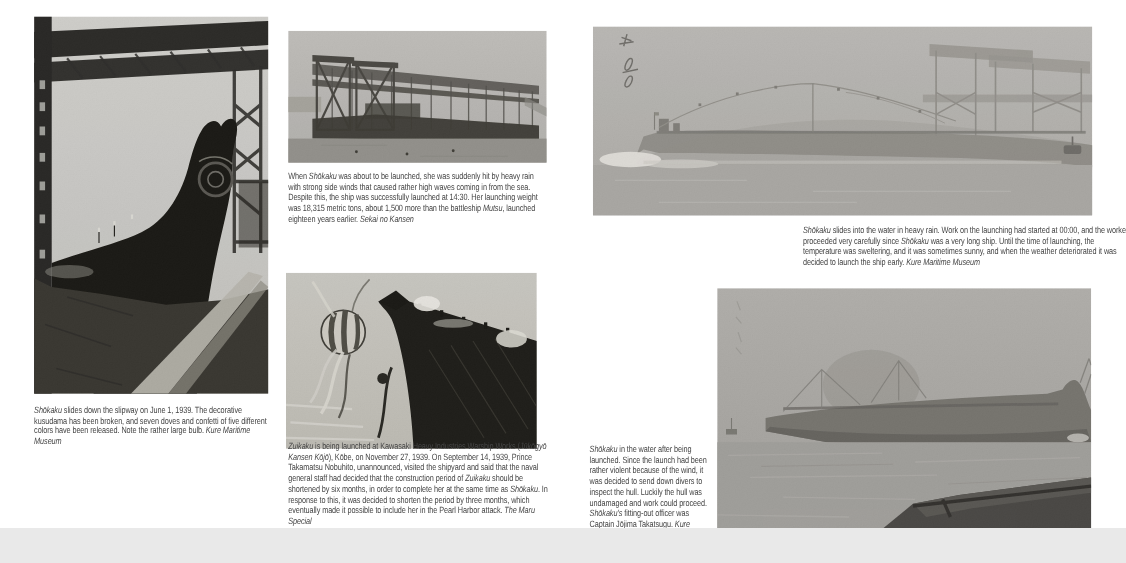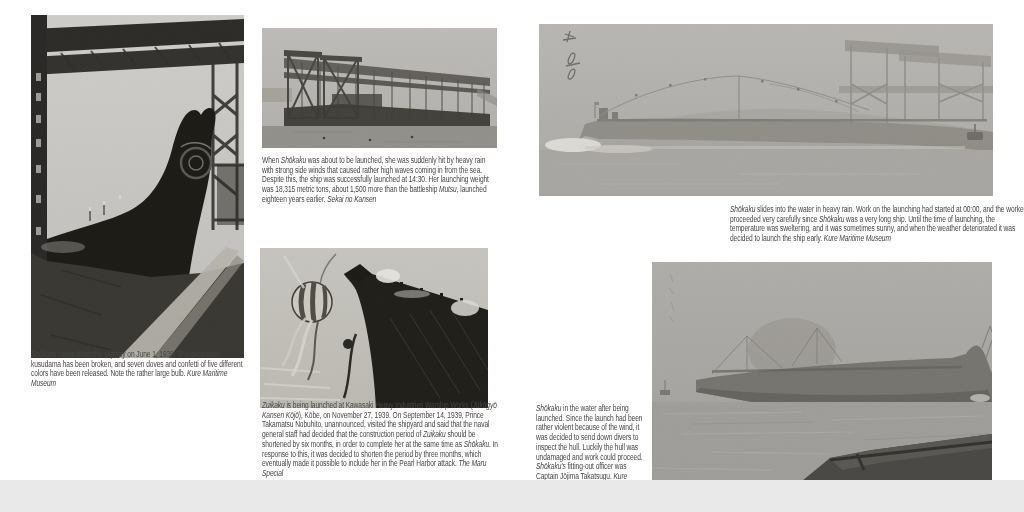--- a/index.html
+++ b/index.html
@@ -226,21 +226,21 @@
         <circle cx="88" cy="96" r="5" fill="#23221d"></circle>
       </g>
       <rect width="228" height="160" filter="url(#grain)" opacity="0.10"></rect>
     </svg>
   </div>
 
   <div class="caption" style="left:262px;top:401px;width:236px">
     <div class="inner" style="width:295px"><i>Zuikaku</i><span> is being launched at Kawasaki Heavy Industries Warship Works (</span><i>Jūkōgyō Kansen Kōjō</i><span>), Kōbe, on November 27, 1939. On September 14, 1939, Prince Takamatsu Nobuhito, unannounced, visited the shipyard and said that the naval general staff had decided that the construction period of </span><i>Zuikaku</i><span> should be shortened by six months, in order to complete her at the same time as </span><i>Shōkaku</i><span>. In response to this, it was decided to shorten the period by three months, which eventually made it possible to include her in the Pearl Harbor attack. </span><i>The Maru Special</i></div>
   </div>
 
-  <div class="caption" style="left:31px;top:350px;width:216px">
+  <div class="caption" style="left:31px;top:368px;width:216px">
     <div class="inner" style="width:270px"><i>Shōkaku</i><span> slides down the slipway on June 1, 1939. The decorative kusudama has been broken, and seven doves and confetti of five different colors have been released. Note the rather large bulb. </span><i>Kure Maritime Museum</i></div>
   </div>
 
   <div class="footer" style="left:31px;top:490px">
     <span class="inner" style="display:inline-block">
       <span class="pagenum">16</span><span class="sep"></span><span>SHŌKAKU-CLASS AIRCRAFT CARRIERS</span>
     </span>
   </div>
 
   <div class="photo" style="left:539px;top:24px;width:454px;height:172px">

